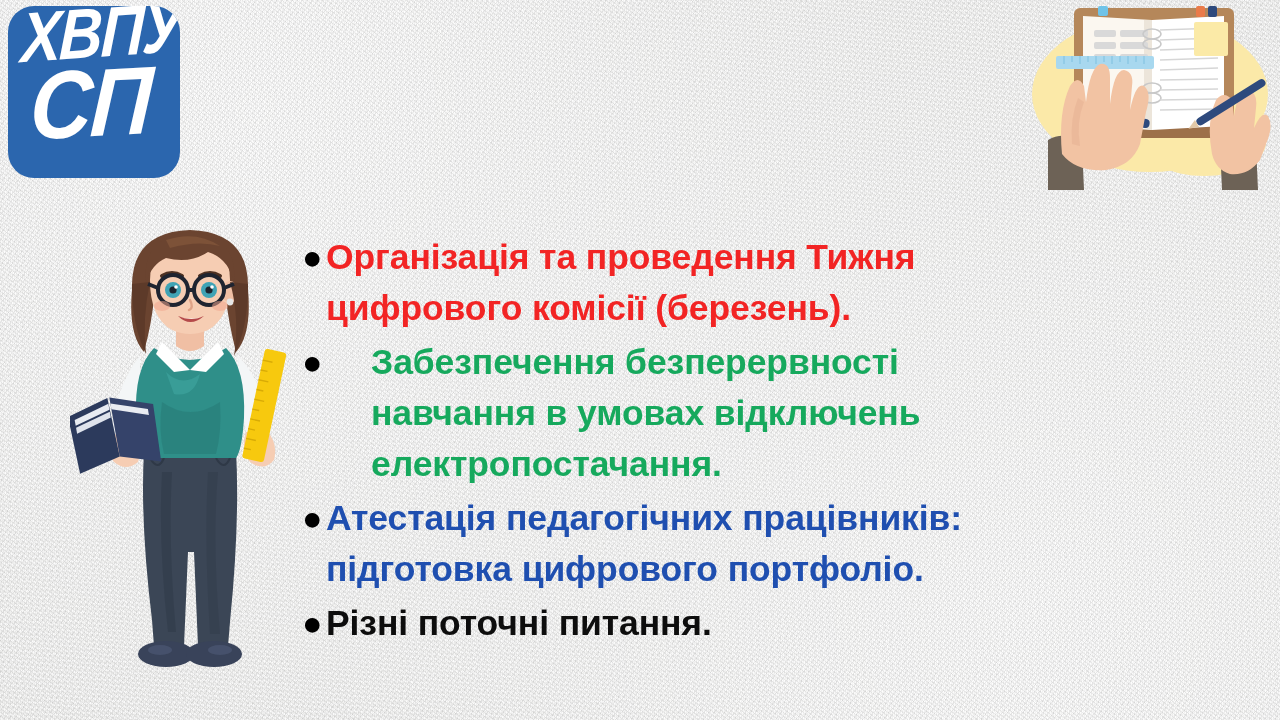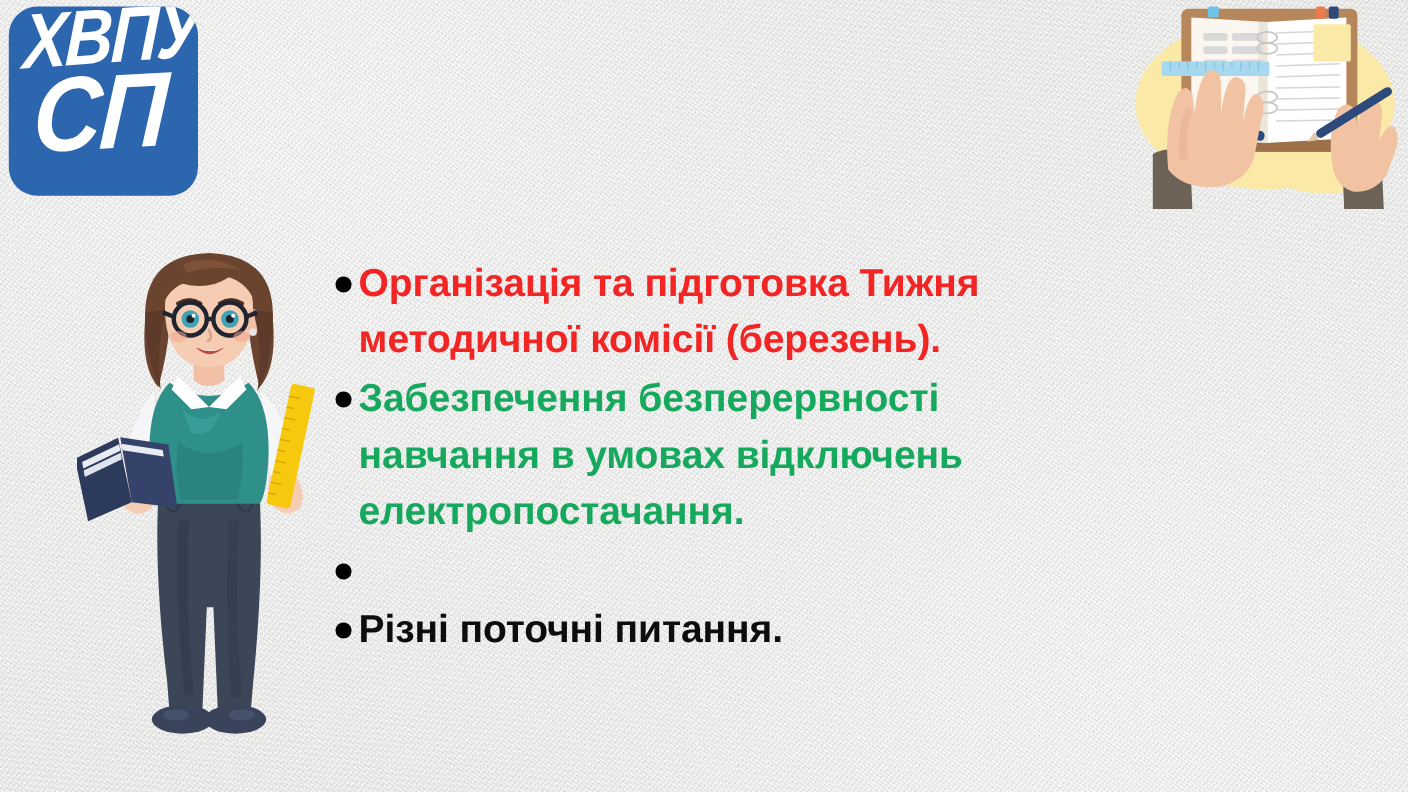--- a/index.html
+++ b/index.html
@@ -114,21 +114,21 @@
   }
   .agenda-text {
     flex:1 1 auto;
     font-size:35.5px;
     font-weight:bold;
     line-height:51px;
     letter-spacing:-.1px;
   }
   .agenda-item.two-line .agenda-text { max-width:700px; }
   .ai-0 .agenda-text { color:#f22424; max-width:680px; }
-  .ai-1 .agenda-text { color:#16a95d; max-width:880px; }
+  .ai-1 .agenda-text { color:#16a95d; max-width:880px;margin-left:45px; }
   .ai-2 .agenda-text { color:#1f4fb0; max-width:790px; }
   .ai-3 .agenda-text { color:#0d0d0d; }
 </style>
 </head>
 <body>
 
 <div id="slide">
 
   <div id="paper-texture"></div>
   <div id="paper-grain"></div>
@@ -305,30 +305,31 @@
         <line x1="182" y1="220" x2="192" y2="220"></line>
           <line x1="182" y1="230" x2="189" y2="230"></line>
       </g>
     </g>
   </svg>
 
   <div id="agenda-list">
 
     <div class="agenda-item ai-0 two-line">
       <span class="agenda-bullet">●</span>
-      <span class="agenda-text">Організація та підготовка Тижня методичної комісії (березень).</span>
+      <span class="agenda-text">Організація та проведення Тижня цифрового комісії (березень).</span>
     </div>
 
     <div class="agenda-item ai-1 two-line">
       <span class="agenda-bullet">●</span>
       <span class="agenda-text">Забезпечення безперервності навчання в умовах відключень електропостачання.</span>
     </div>
 
     <div class="agenda-item ai-2 two-line">
       <span class="agenda-bullet">●</span>
+      <span class="agenda-text">Атестація педагогічних працівників: підготовка цифрового портфоліо.</span>
     </div>
 
     <div class="agenda-item ai-3">
       <span class="agenda-bullet">●</span>
       <span class="agenda-text">Різні поточні питання.</span>
     </div>
 
   </div>
 
 </div>

